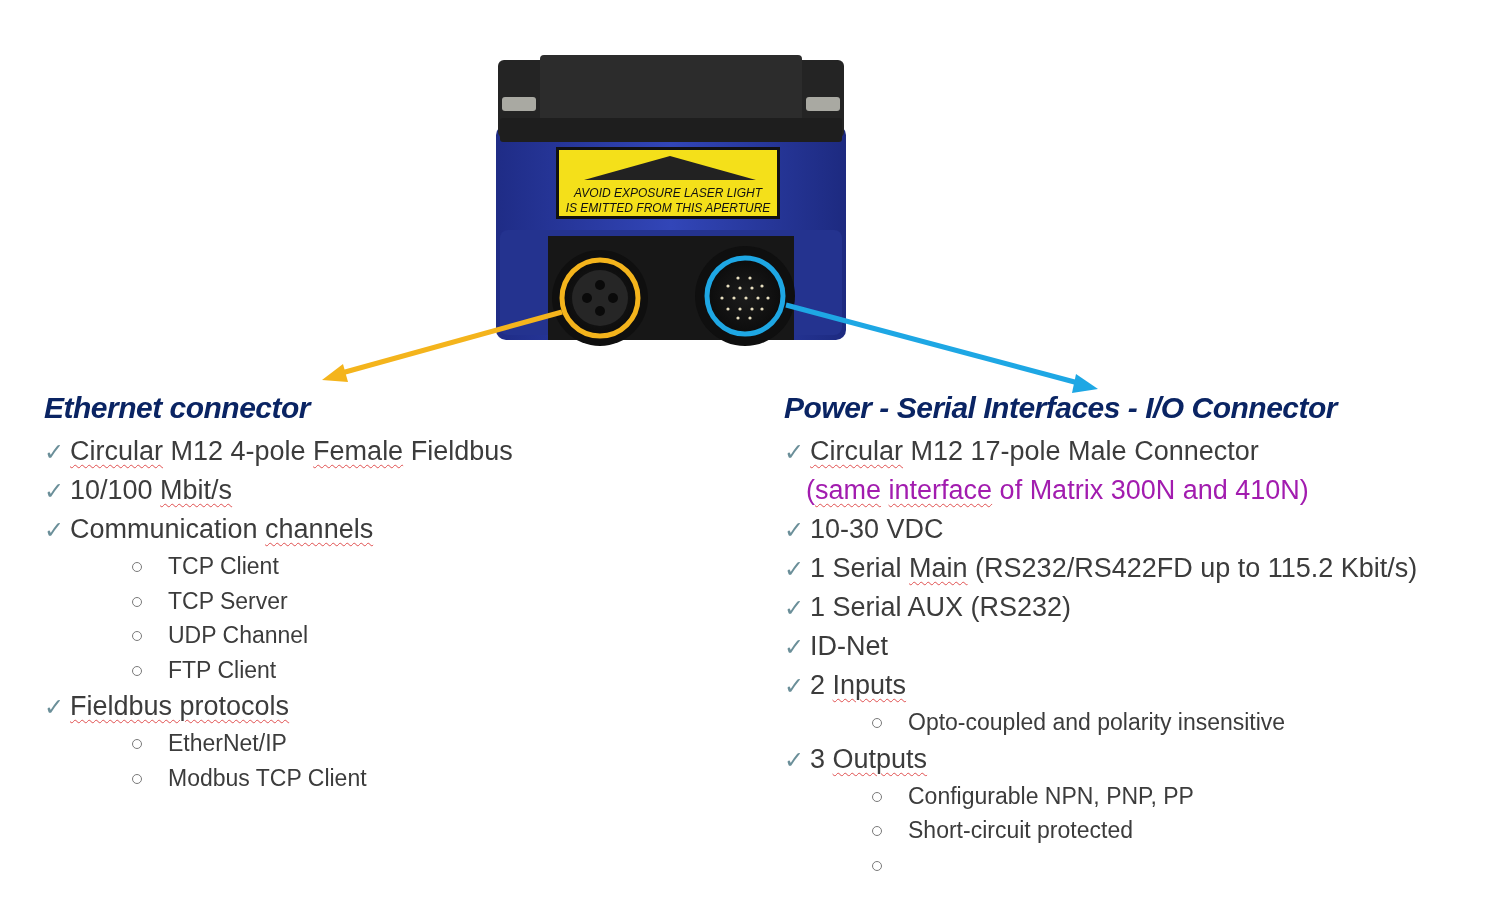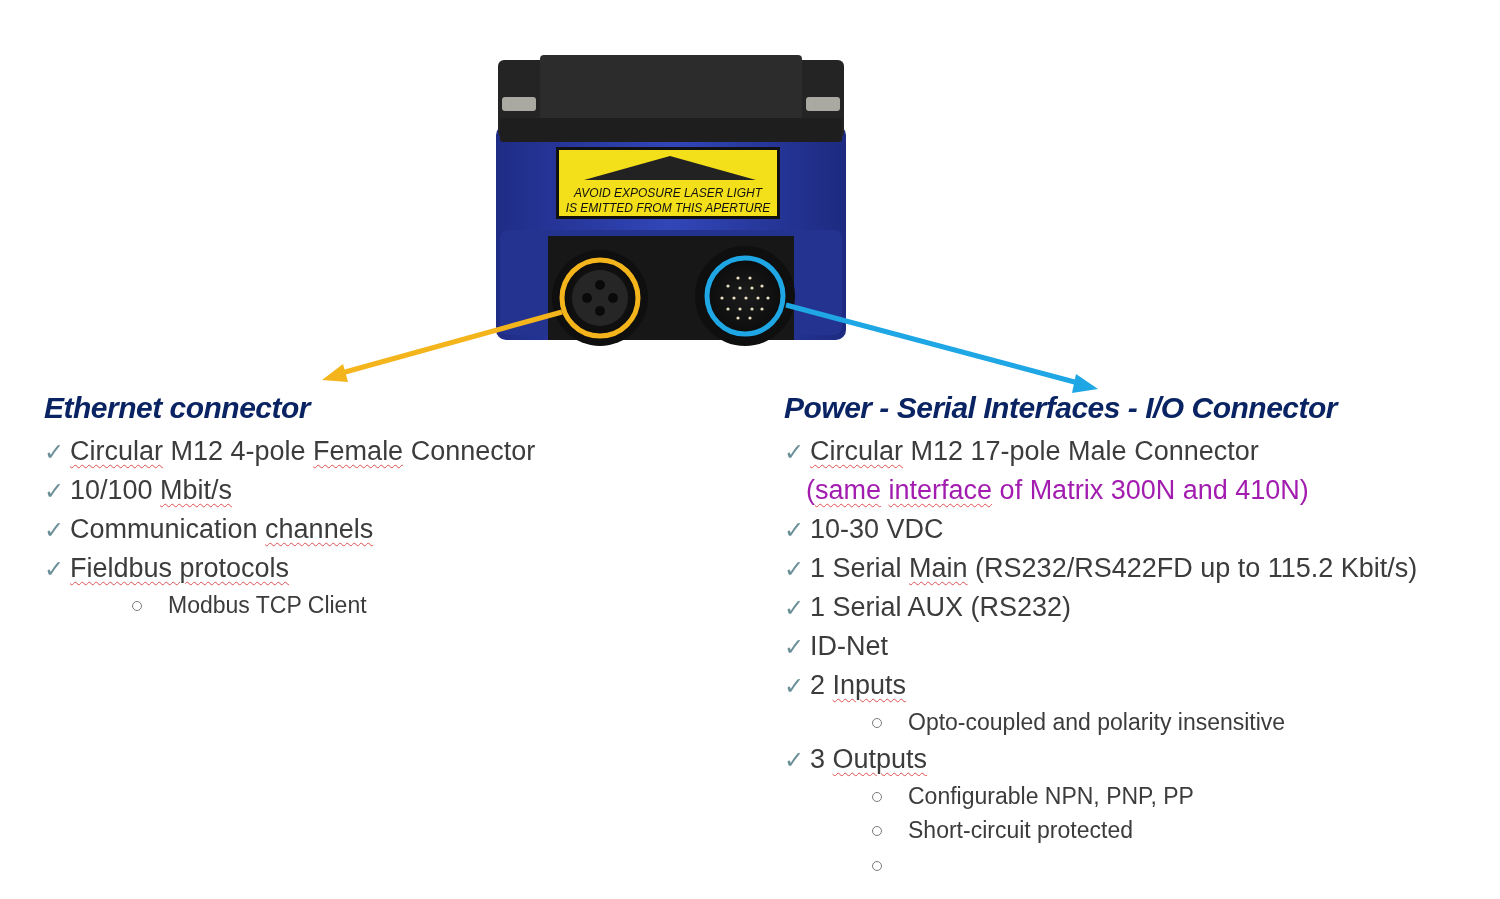--- a/index.html
+++ b/index.html
@@ -113,26 +113,35 @@
     <g>
       <line x1="786" y1="305" x2="1082" y2="384" stroke="#1ea7e4" stroke-width="5"></line>
       <polygon points="1098,389 1076,374 1072,393" fill="#1ea7e4"></polygon>
     </g>
   </svg>
 </div>
 
 <section class="col col-left">
   <h2 class="heading">Ethernet connector</h2>
   <ul class="checks">
-      <li class="check-item"><span class="tick">✓</span><span class="sp">Circular</span><span> M12 4-pole </span><span class="sp">Female</span><span> Connector</span></li>
+      <li class="check-item"><span class="tick">✓</span><span class="sp">Circular</span><span> M12 4-pole </span><span class="sp">Female</span><span> Fieldbus</span></li>
       <li class="check-item"><span class="tick">✓</span><span>10/100 </span><span class="sp">Mbit/s</span></li>
       <li class="check-item"><span class="tick">✓</span><span>Communication </span><span class="sp">channels</span></li>
+      <li>
+        <ul class="subs">
+          <li class="sub-item"><span class="ring"></span><span>TCP Client</span></li>
+          <li class="sub-item"><span class="ring"></span><span>TCP Server</span></li>
+          <li class="sub-item"><span class="ring"></span><span>UDP Channel</span></li>
+          <li class="sub-item"><span class="ring"></span><span>FTP Client</span></li>
+        </ul>
+      </li>
       <li class="check-item"><span class="tick">✓</span><span class="sp">Fieldbus protocols</span></li>
       <li>
         <ul class="subs">
+          <li class="sub-item"><span class="ring"></span><span>EtherNet/IP</span></li>
           <li class="sub-item"><span class="ring"></span><span>Modbus TCP Client</span></li>
         </ul>
       </li>
     </ul>
 </section>
 
 <section class="col col-right">
   <h2 class="heading">Power - Serial Interfaces - I/O Connector</h2>
   <ul class="checks">
       <li class="check-item"><span class="tick">✓</span><span class="sp">Circular</span><span> M12 17-pole Male Connector</span></li>

